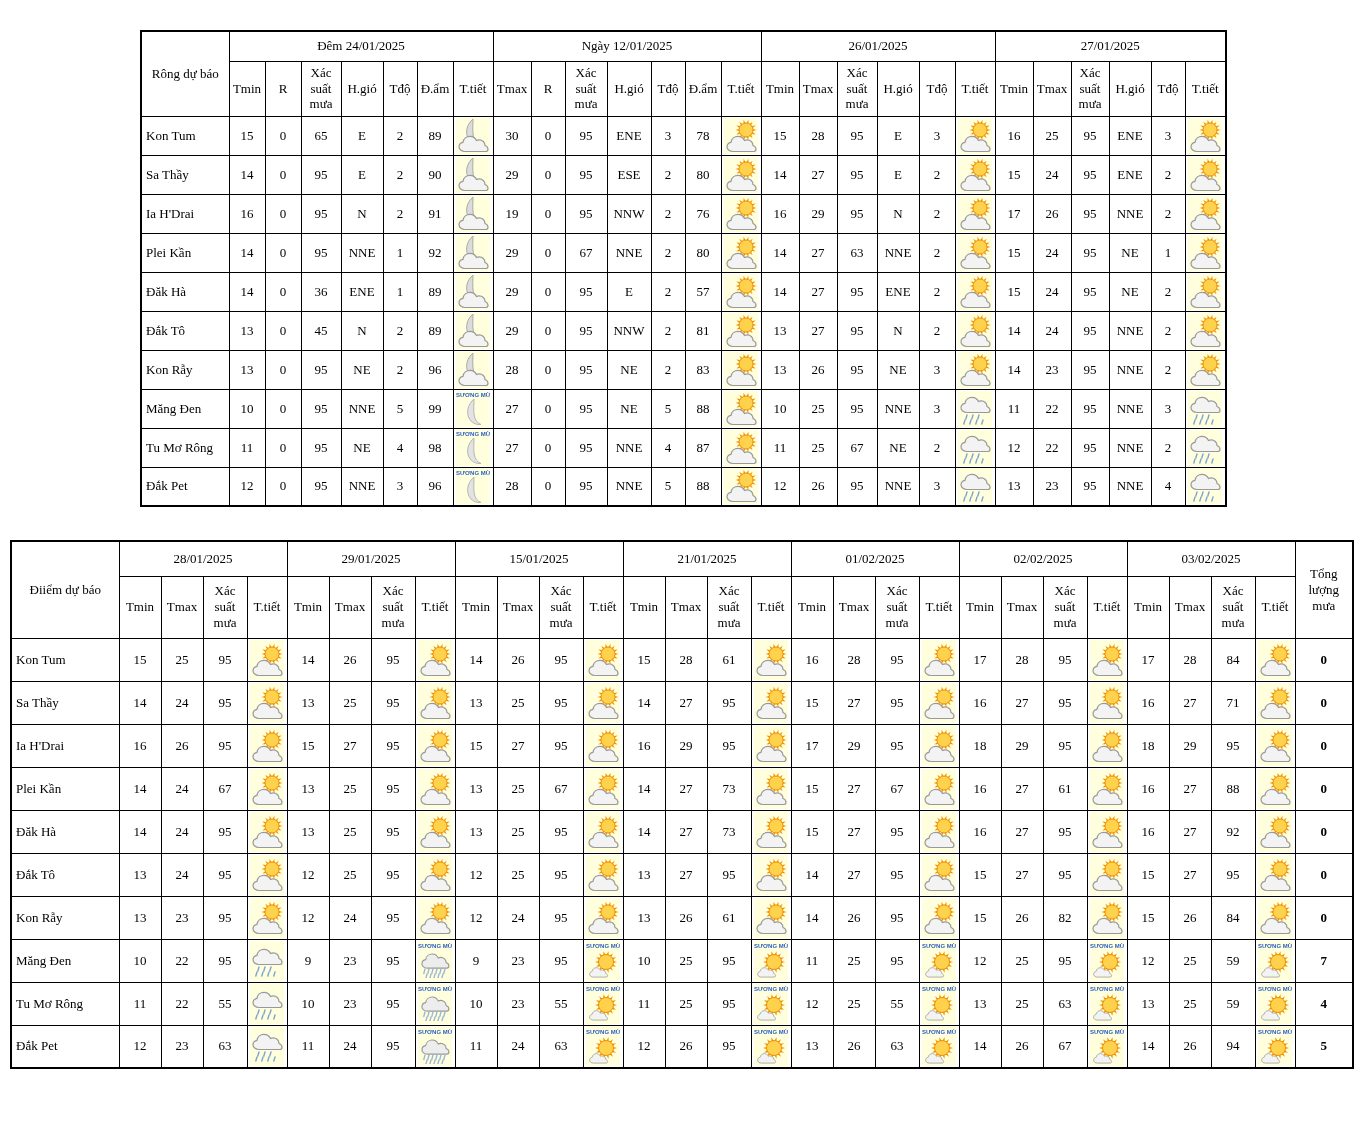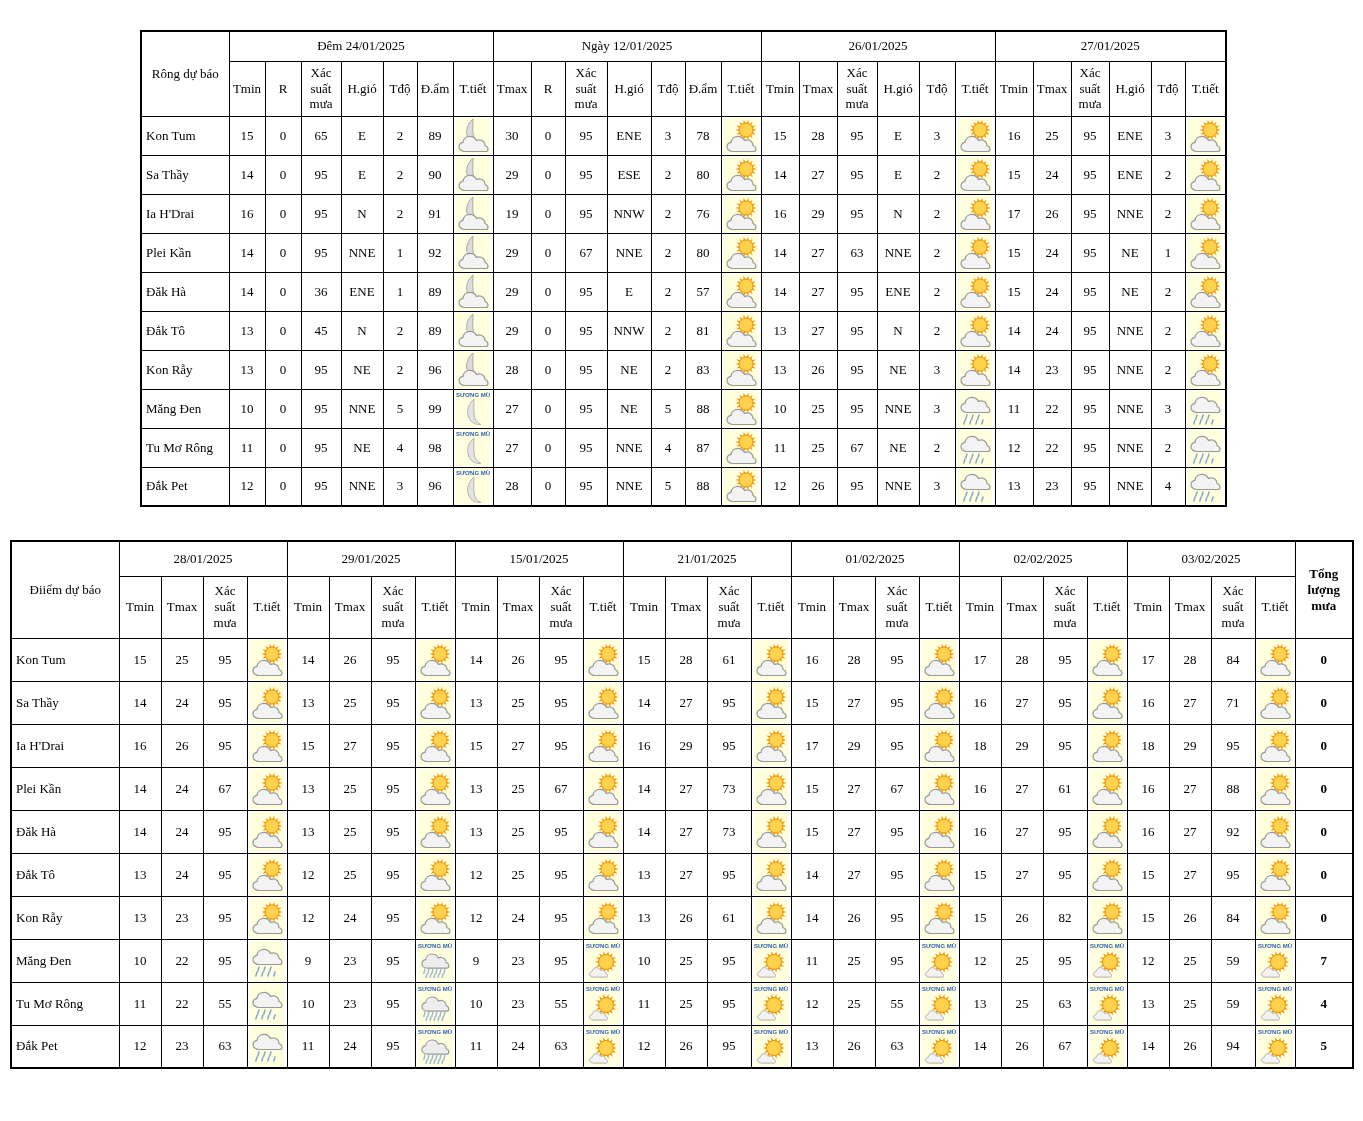--- a/index.html
+++ b/index.html
@@ -5,21 +5,21 @@
   html,body{margin:0;padding:0;background:#fff;}
   body{font-family:"Liberation Serif","DejaVu Serif",serif;color:#000;}
   .page{position:relative;width:1363px;height:1121px;background:#fff;overflow:hidden;}
   #t1wrap{position:absolute;left:140px;top:30px;}
   #t2wrap{position:absolute;left:10px;top:540px;}
   table.wx{border-collapse:collapse;border:2px solid #000;table-layout:fixed;}
   table.wx th,table.wx td{border:1px solid #000;font-size:13px;font-weight:normal;
     text-align:center;vertical-align:middle;padding:0;line-height:1.22;overflow:hidden;}
   table.wx th.sub{padding:0 1px;}
   table.wx td.name{text-align:left;padding-left:4px;}
-  table.wx th.tong-h{font-weight:bold;padding:8px 2px;}
+  table.wx th.tong-h{font-weight:normal;padding:8px 2px;}
   table.wx td.tong{font-weight:bold;}
   #t1wrap thead tr:first-child{height:30px;}
   #t1wrap thead tr:last-child{height:55px;}
   #t1wrap tbody tr{height:39px;}
   #t2wrap thead tr:first-child{height:35px;}
   #t2wrap thead tr:last-child{height:62px;}
   #t2wrap tbody tr{height:43px;}
   .icon-box{display:flex;flex-direction:column;align-items:center;justify-content:center;
     width:34px;height:36px;background:var(--icon-bg,#ffffdd);margin:0 auto;}
   #t2wrap .icon-box{height:40px;}

